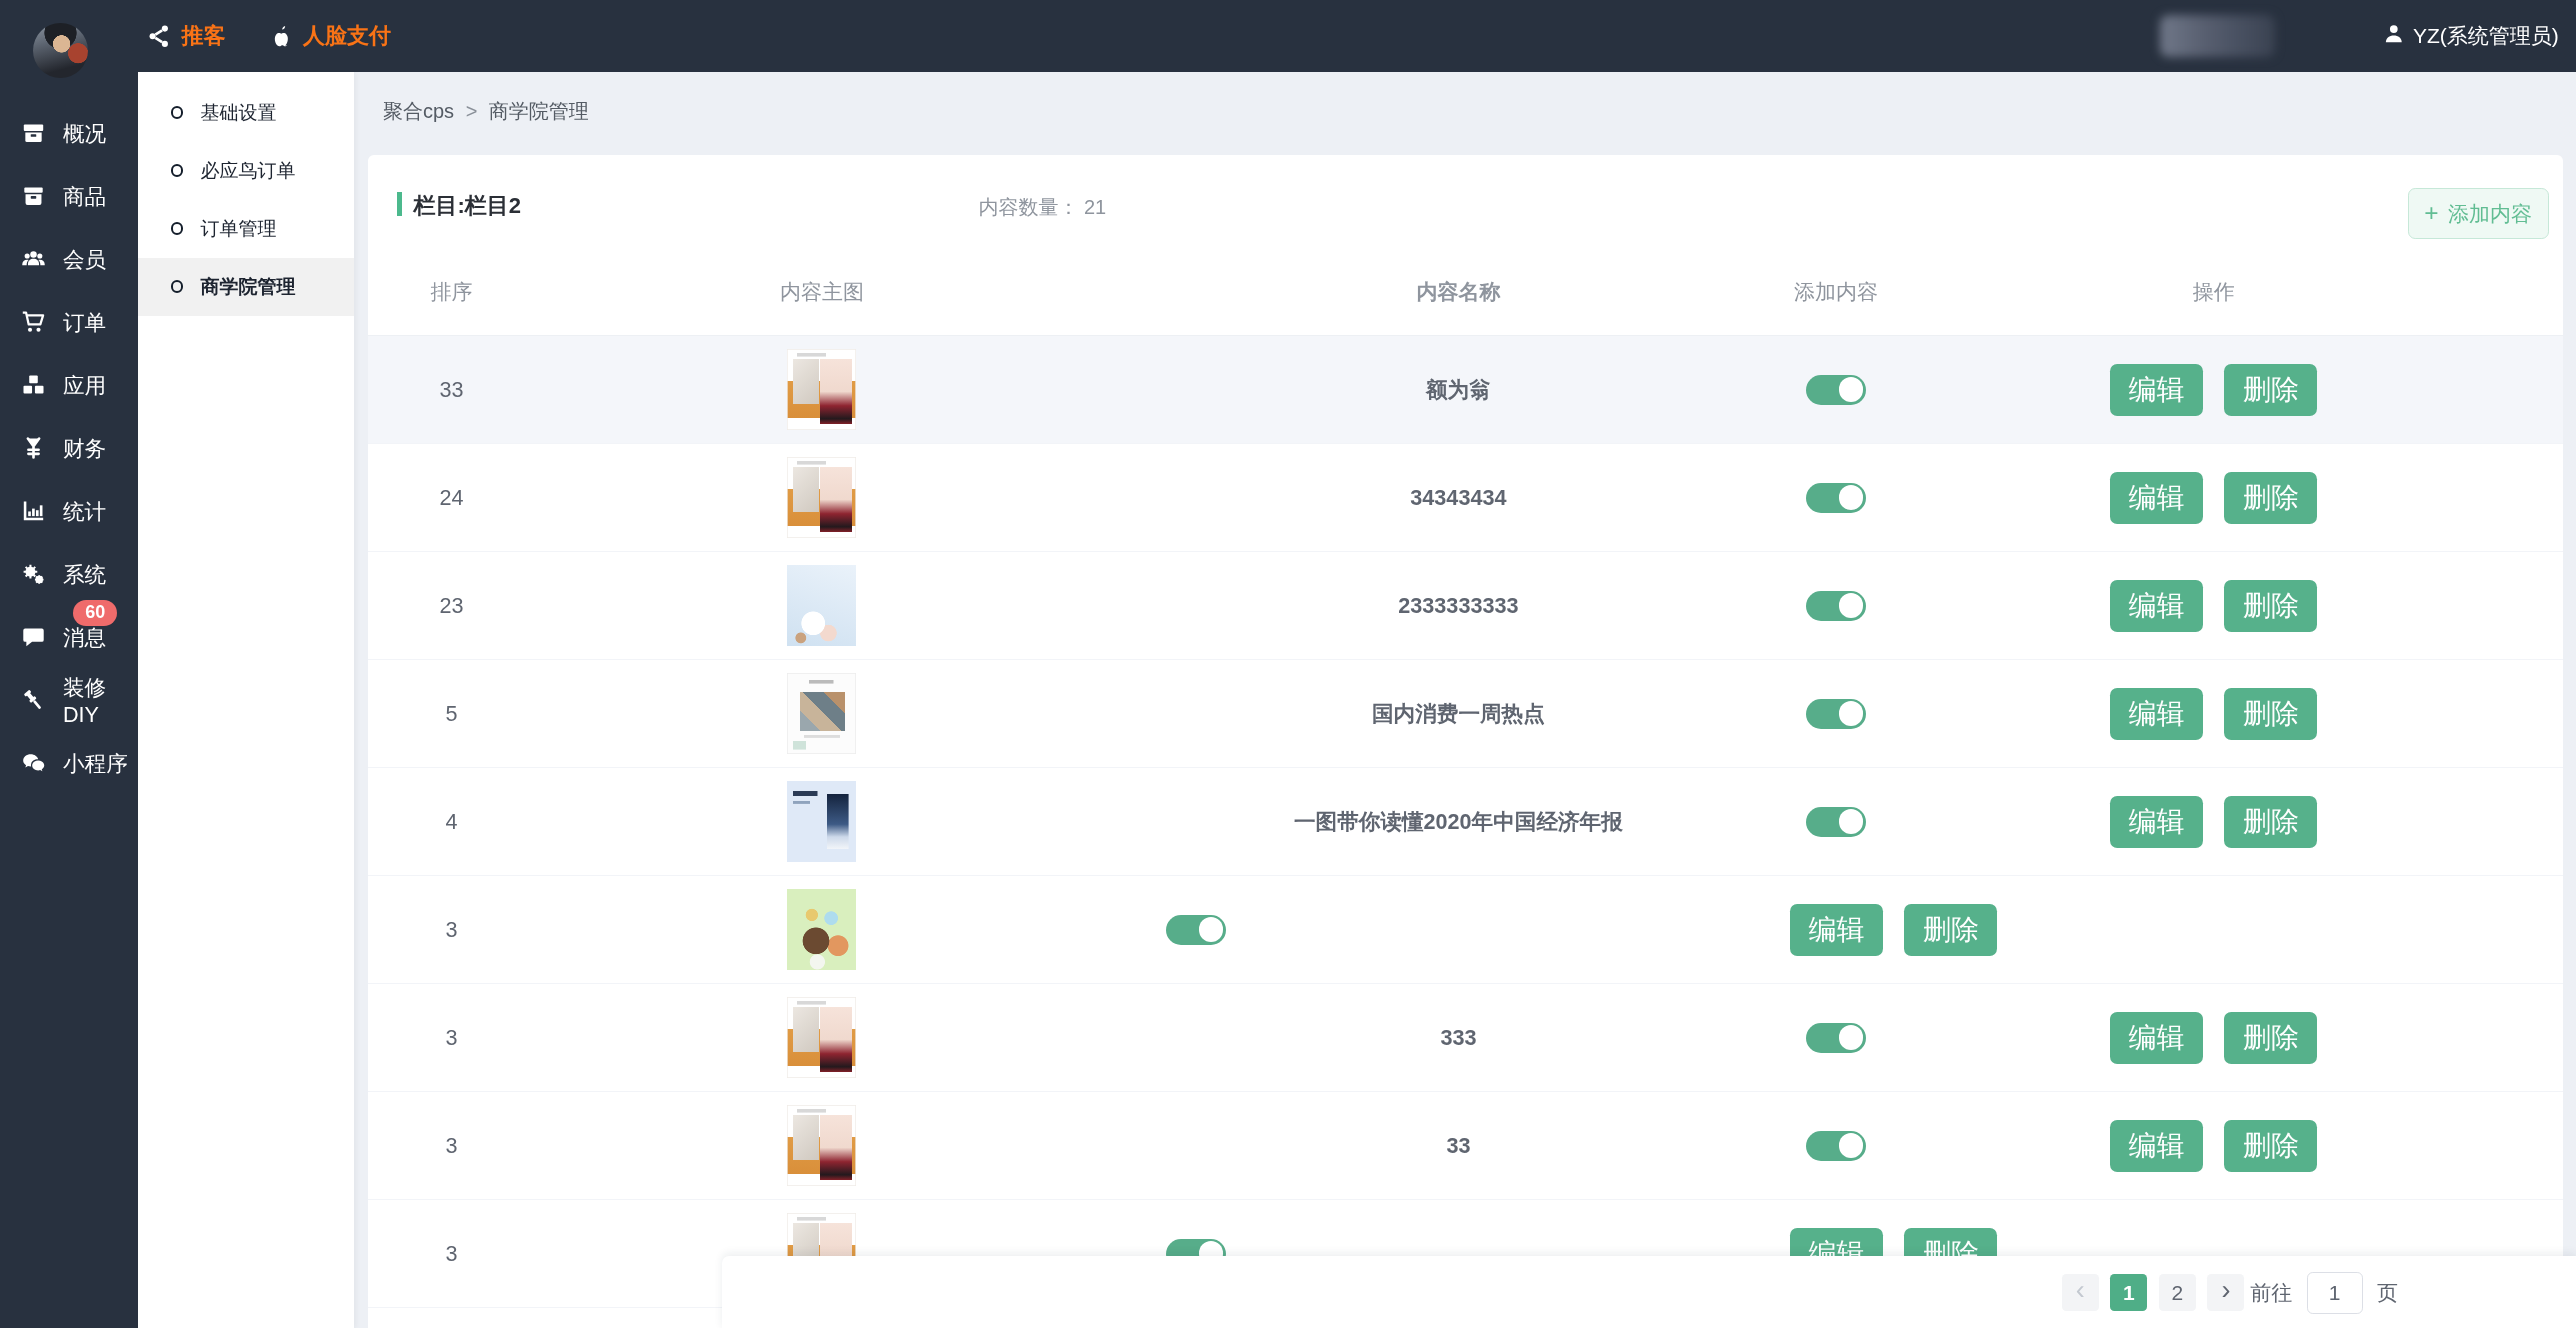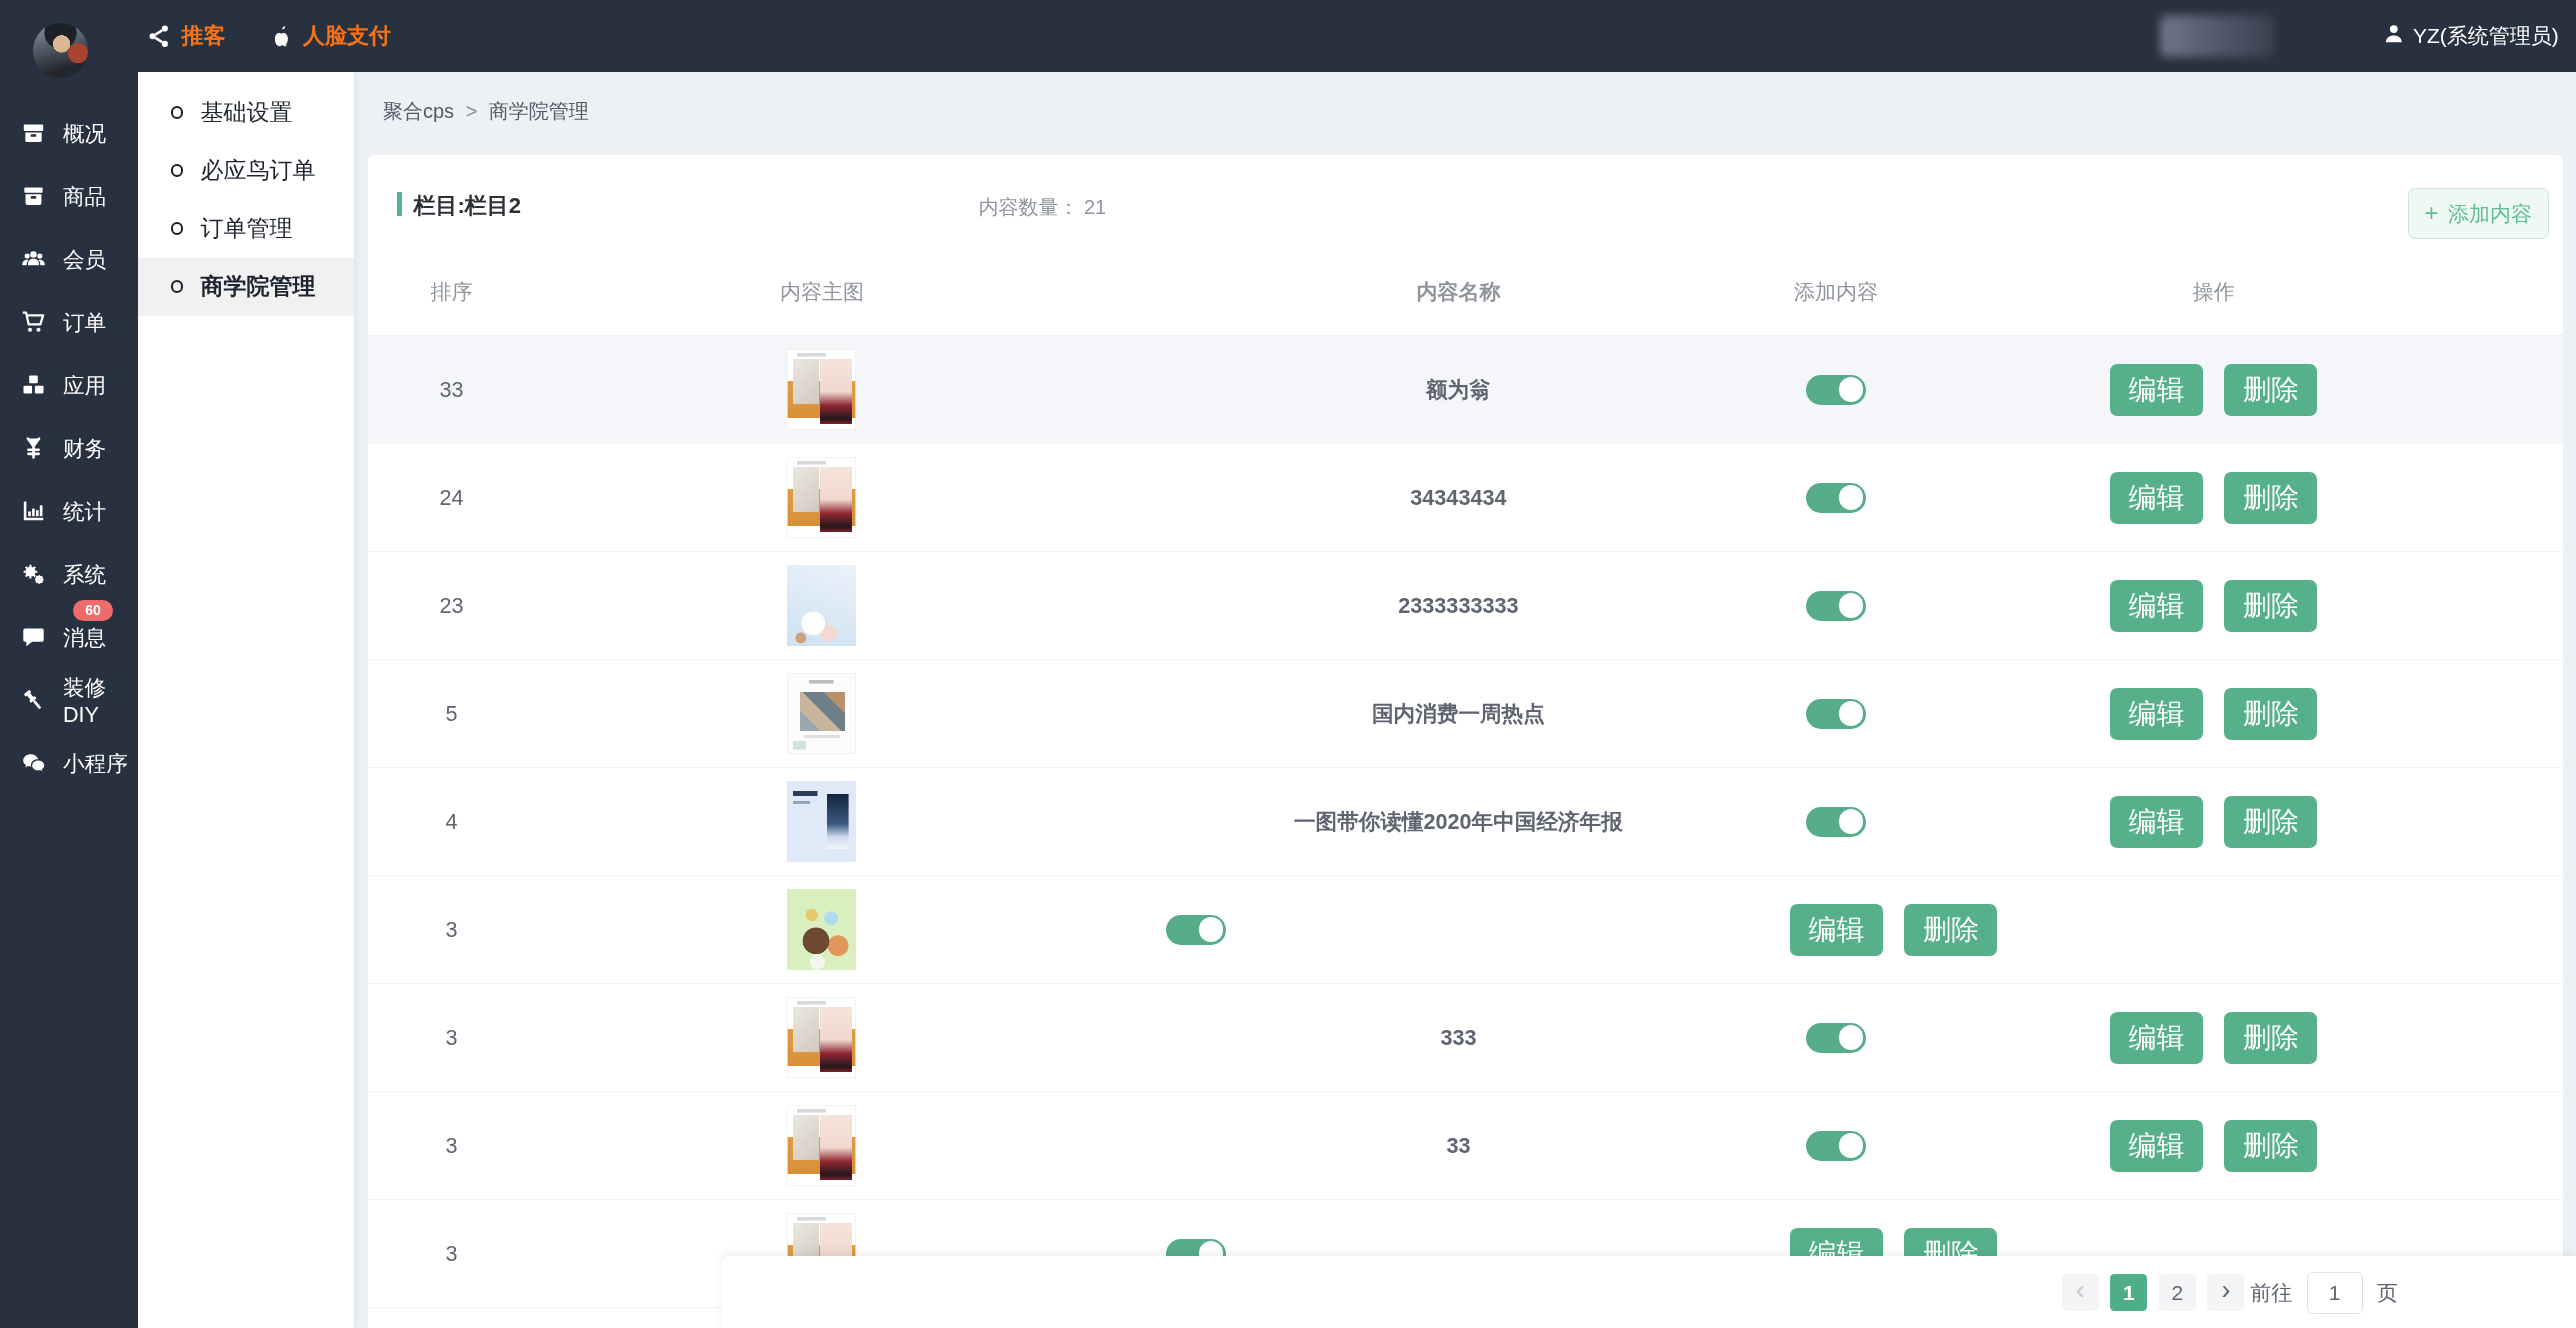--- a/index.html
+++ b/index.html
@@ -27,26 +27,26 @@
     background:
       radial-gradient(circle at 52% 38%, #dbb693 0 19%, rgba(0,0,0,0) 20%),
       radial-gradient(circle at 50% 18%, #1d2026 0 30%, rgba(0,0,0,0) 31%),
       radial-gradient(circle at 82% 55%, #a8432f 0 18%, rgba(0,0,0,0) 19%),
       linear-gradient(165deg,#8d97a3 0%,#5b636f 35%,#23262d 78%); }
   .side-list { position:absolute; top:102px; left:0; right:0; }
   .side-item { position:relative; height:63px; display:flex; align-items:center; padding-left:20px; gap:16px;
     color:#fff; font-size:21.6px; cursor:pointer; }
   .side-item svg { width:27px; height:24.5px; fill:#fff; color:#fff; flex:none; }
   .side-item .cut { fill:#28313f; }
-  .badge { position:absolute; left:73px; top:-5.8px; background:#ef6b6b; color:#fff; font-size:14px; font-weight:bold;
+  .badge { position:absolute; left:73px; top:-5.8px; background:#ef6b6b; color:#fff; font-size:18px; font-weight:bold;
     padding:2.2px 12.2px; border-radius:16px; line-height:1.2; }
   
   .submenu { position:absolute; top:72px; left:138px; width:216px; bottom:0; background:#fff; z-index:3;
     box-shadow:2.2px 0 5.8px rgba(0,0,0,0.05); padding-top:11.5px; }
-  .sub-item { height:58px; display:flex; align-items:center; padding-left:33px; gap:17.3px; font-size:23px; color:#1d2430; cursor:pointer; }
+  .sub-item { height:58px; display:flex; align-items:center; padding-left:33px; gap:17.3px; font-size:19px; color:#1d2430; cursor:pointer; }
   .sub-item .bullet { width:12.2px; height:12.2px; border:2.9px solid #141e2b; border-radius:50%; flex:none; }
   .sub-item.active { background:#f1f1f1; font-weight:bold; }
   
   .main { position:absolute; left:354px; top:72px; right:0; bottom:0; }
   .breadcrumb { position:absolute; left:29px; top:26px; font-size:20px; color:#545b64; display:flex; gap:11.5px; align-items:center; }
   .crumb-sep { color:#8a9099; }
   .card { position:absolute; left:14.4px; right:13px; top:83px; bottom:0; background:#fff; border-radius:5.8px 5.8px 0 0; z-index:1; }
   .card-head { position:relative; height:93px; }
   .panel-title { position:absolute; left:29px; top:36px; font-size:22px; font-weight:bold; color:#2b2f36; padding-left:16px; }
   .panel-title .green-bar { position:absolute; left:0; top:0.7px; width:5px; height:24.5px; background:#4cb98d; }

